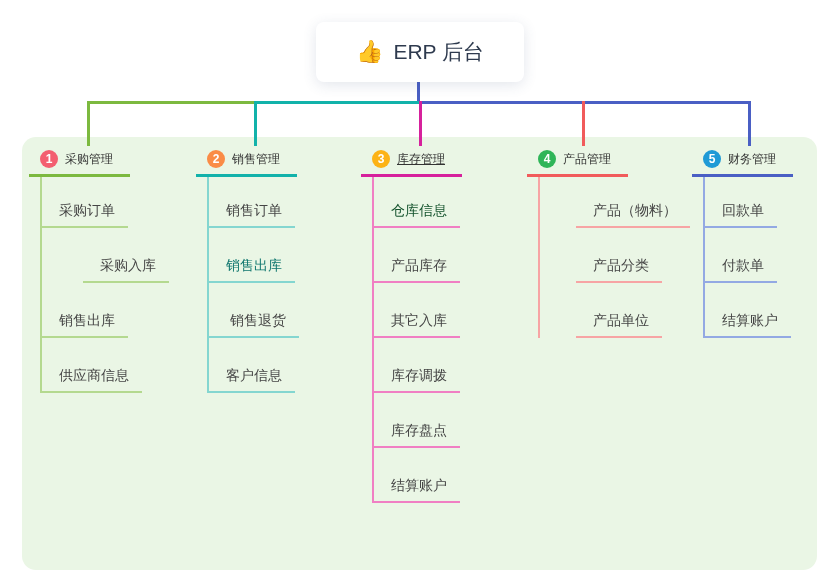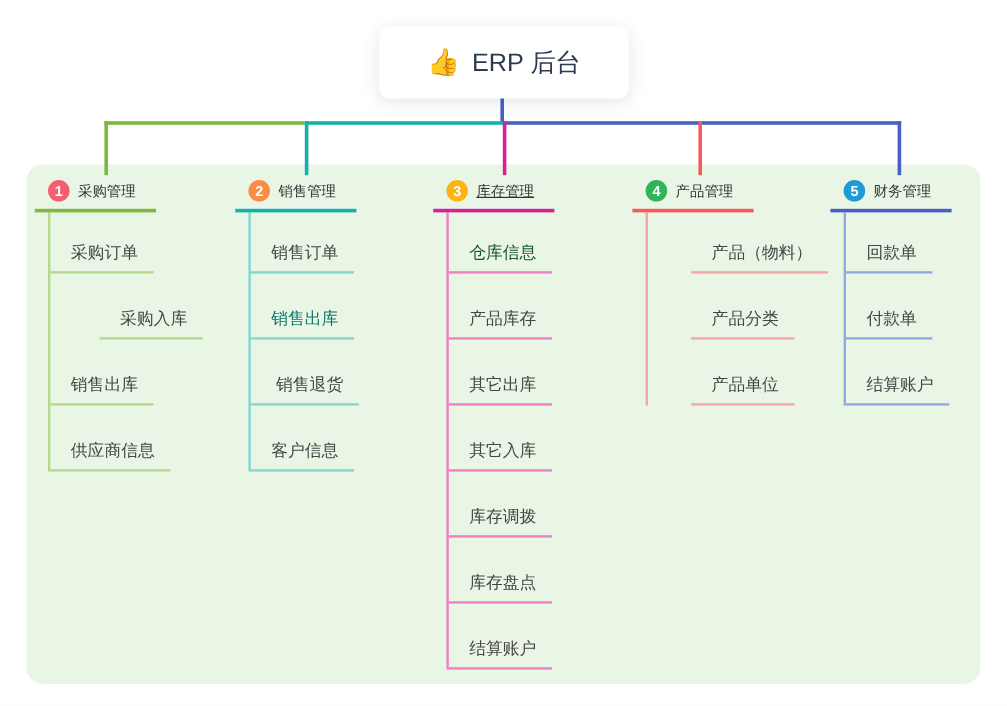--- a/index.html
+++ b/index.html
@@ -83,23 +83,20 @@
         <span class="badge" style="background: rgb(252, 179, 21);">3</span>
         <span class="branch-label" style="color: rgb(51, 51, 51); text-decoration: underline;">库存管理</span>
       </div><div class="children" style="border-left-color: rgb(240, 127, 195);">
         <div class="child">
           <span class="child-label" style="border-bottom-color: rgb(240, 127, 195); color: #14532d;">仓库信息</span>
         </div>
         <div class="child">
           <span class="child-label" style="border-bottom-color: rgb(240, 127, 195); color: rgb(69, 69, 69);">产品库存</span>
         </div>
         <div class="child">
-          <span class="child-label" style="border-bottom-color: rgb(240, 127, 195); color: rgb(69, 69, 69);">其它出库</span>
-        </div>
-        <div class="child">
           <span class="child-label" style="border-bottom-color: rgb(240, 127, 195); color: rgb(69, 69, 69);">其它入库</span>
         </div>
         <div class="child">
           <span class="child-label" style="border-bottom-color: rgb(240, 127, 195); color: rgb(69, 69, 69);">库存调拨</span>
         </div>
         <div class="child">
           <span class="child-label" style="border-bottom-color: rgb(240, 127, 195); color: rgb(69, 69, 69);">库存盘点</span>
         </div>
         <div class="child">
           <span class="child-label" style="border-bottom-color: rgb(240, 127, 195); color: rgb(69, 69, 69);">结算账户</span>

